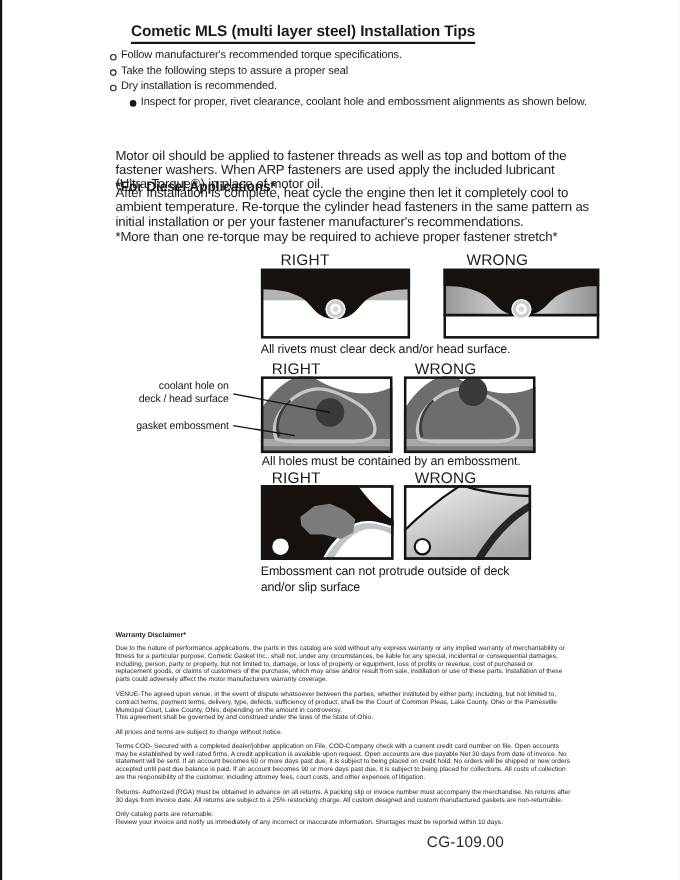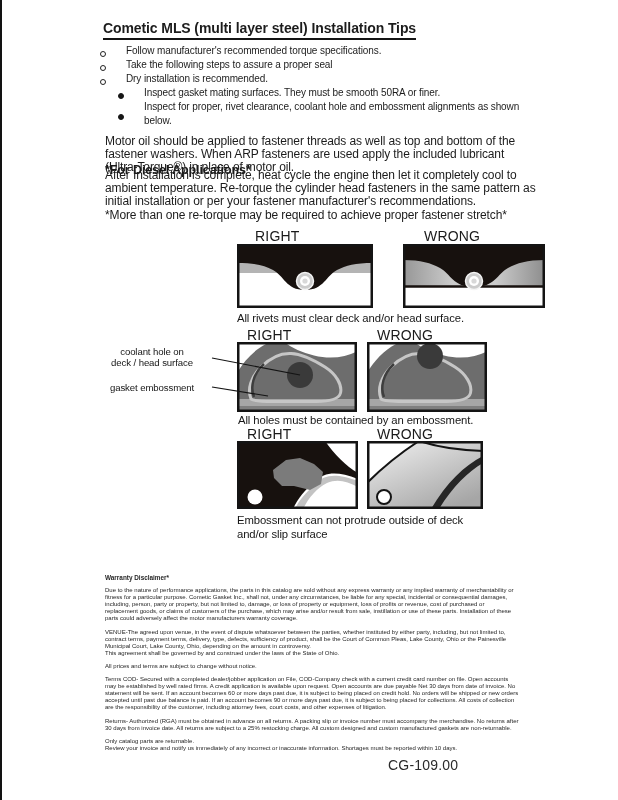--- a/index.html
+++ b/index.html
@@ -4,35 +4,35 @@
 <style>
   html,body{margin:0;padding:0;background:#e9e9e9;}
   .page{
     position:relative;width:618px;height:800px;background:#ffffff;
     font-family:"Liberation Sans","DejaVu Sans",sans-serif;color:#1c1c1c;
     overflow:hidden;margin:0 auto;
   }
   .abs{position:absolute;}
   .spine{left:0;top:0;width:2px;height:800px;background:#121212;}
   .title{
-    left:103px;top:20px;font-size:14px;font-weight:bold;letter-spacing:-0.1px;
+    left:119px;top:20px;font-size:14px;font-weight:bold;letter-spacing:-0.1px;
     border-bottom:2px solid #141414;padding-bottom:2px;display:inline-block;
   }
   .bullets{left:100px;top:44px;width:440px;font-size:10px;letter-spacing:-0.1px;}
-  .bullet-row{display:flex;align-items:center;line-height:14px;gap:16px;}
+  .bullet-row{display:flex;align-items:flex-start;line-height:14px;}
   .bullet-row.sub{margin-left:18px;}
   .marker{flex:0 0 auto;width:4px;height:4px;border-radius:50%;margin:5px 4px 0 0;}
   .marker.open{border:1px solid #222;background:transparent;}
   .marker.filled{background:#161616;border:1px solid #161616;}
   .h2{left:105px;top:118px;font-size:12.5px;font-weight:bold;letter-spacing:-0.1px;margin-top:45px;}
   .para{left:105px;width:434px;font-size:12px;line-height:13.2px;letter-spacing:-0.12px;}
   .p1{top:135px;} .p2{top:169px;} .p3{top:209px;}
   .dg-label{width:100px;font-size:14px;color:#1a1a1a;letter-spacing:0.2px;}
   .caption{font-size:11.3px;letter-spacing:-0.1px;color:#161616;line-height:13.5px;}
-  .annot{width:112px;text-align:center;font-size:9.6px;line-height:11px;letter-spacing:-0.1px;color:#161616;}
+  .annot{width:112px;text-align:right;font-size:9.6px;line-height:11px;letter-spacing:-0.1px;color:#161616;}
   .warranty{left:105px;top:574px;width:414px;font-size:6px;line-height:7.1px;letter-spacing:0;color:#262626;}
   .warranty .w-head{font-size:6.4px;font-weight:bold;margin-bottom:6px;}
   .warranty p{margin:0 0 6px 0;}
   .warranty p.tight{margin:0;}
   .page-code{left:388px;top:757px;font-size:14px;letter-spacing:0.2px;color:#2a2a2a;}
   svg{display:block;}
 </style>
 </head>
 <body>
 
@@ -47,24 +47,20 @@
       <span class="marker open"></span>
       <span>Follow manufacturer's recommended torque specifications.</span>
     </div>
     <div class="bullet-row">
       <span class="marker open"></span>
       <span>Take the following steps to assure a proper seal</span>
     </div>
     <div class="bullet-row">
       <span class="marker open"></span>
       <span>Dry installation is recommended.</span>
-    </div>
-    <div class="bullet-row sub">
-      <span class="marker filled"></span>
-      <span>Inspect gasket mating surfaces.  They must be smooth 50RA or finer.</span>
     </div>
     <div class="bullet-row sub">
       <span class="marker filled"></span>
       <span>Inspect for proper, rivet clearance, coolant hole and embossment alignments as shown below.</span>
     </div>
   </div>
 
   <div class="abs h2">*For Diesel Applications*</div>
   <div class="abs para p1">Motor oil should be applied to fastener threads as well as top and bottom of the fastener washers. When ARP fasteners are used apply the included lubricant (Ultra-Torque®) in place of motor oil.</div>
   <div class="abs para p2">After Installation is complete, heat cycle the engine then let it completely cool to ambient temperature. Re-torque the cylinder head fasteners in the same pattern as initial installation or per your fastener manufacturer's recommendations.</div>

